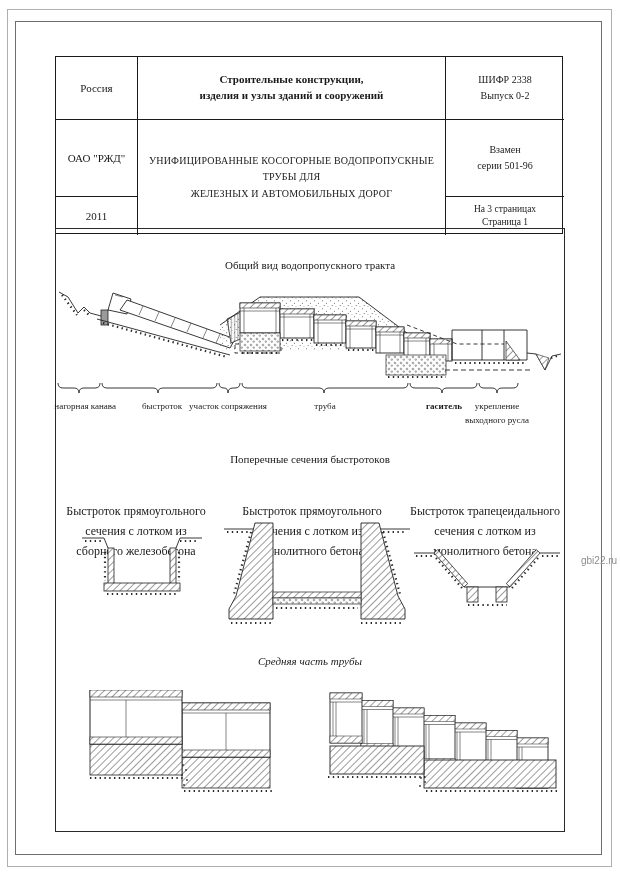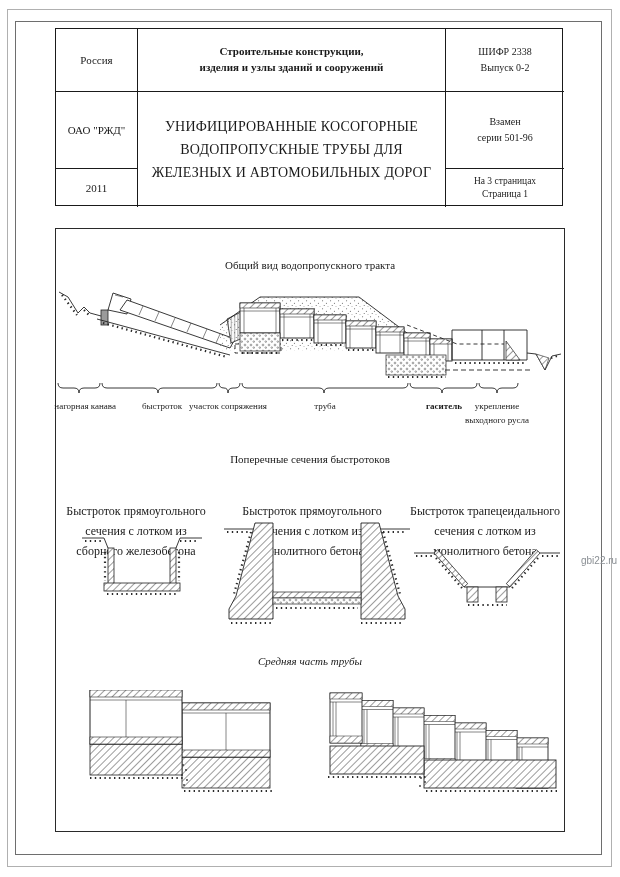--- a/index.html
+++ b/index.html
@@ -2,32 +2,32 @@
 <html><head>
 <meta charset="utf-8">
 <style>
   html,body{margin:0;padding:0;background:#e8e8e8;}
   .page{position:relative;width:620px;height:877px;background:#ffffff;overflow:hidden;
         font-family:"Liberation Serif","DejaVu Serif",serif;color:#1a1a1a;}
   .outer-border{position:absolute;left:7px;top:9px;width:603px;height:856px;border:1px solid #b0b0b0;}
   .inner-frame{position:absolute;left:15px;top:21px;width:585px;height:832px;border:1px solid #6e6e6e;}
 
   
-  .hdr{position:absolute;left:55px;top:28px;width:508px;height:178px;
+  .hdr{position:absolute;left:55px;top:56px;width:508px;height:178px;
        display:grid;grid-template-columns:82px 308px 118px;grid-template-rows:63px 77px 38px;
        border:1.5px solid #1a1a1a;box-sizing:border-box;}
   .cell{display:flex;flex-direction:column;align-items:center;justify-content:center;
         text-align:center;box-sizing:border-box;}
   .br{border-right:1.5px solid #1a1a1a;}
   .bb{border-bottom:1.5px solid #1a1a1a;}
   .c-country{grid-column:1;grid-row:1;font-size:11px;}
   .c-cat{grid-column:2;grid-row:1;font-size:11px;font-weight:bold;line-height:1.45;}
   .c-code{grid-column:3;grid-row:1;font-size:10px;line-height:1.6;}
   .c-org{grid-column:1;grid-row:2;font-size:11px;}
-  .c-title{grid-column:2;grid-row:2/4;font-size:14px;line-height:1.65;letter-spacing:.2px;padding:0 8px;}
+  .c-title{grid-column:2;grid-row:2/4;font-size:10px;line-height:1.65;letter-spacing:.2px;padding:0 8px;}
   .c-repl{grid-column:3;grid-row:2;font-size:10px;line-height:1.6;}
   .c-year{grid-column:1;grid-row:3;font-size:11px;}
   .c-pages{grid-column:3;grid-row:3;font-size:9.5px;line-height:1.35;font-family:Liberation Serif, serif;}
 
   
   .content-frame{position:absolute;left:55px;top:228px;width:510px;height:604px;
                  border:1.5px solid #2a2a2a;box-sizing:border-box;}
   .sec-title{position:absolute;left:55px;width:510px;text-align:center;font-size:11px;}
   .t1{top:259px;} .t2{top:453px;} .t3{top:655px;font-style:italic;}
 

